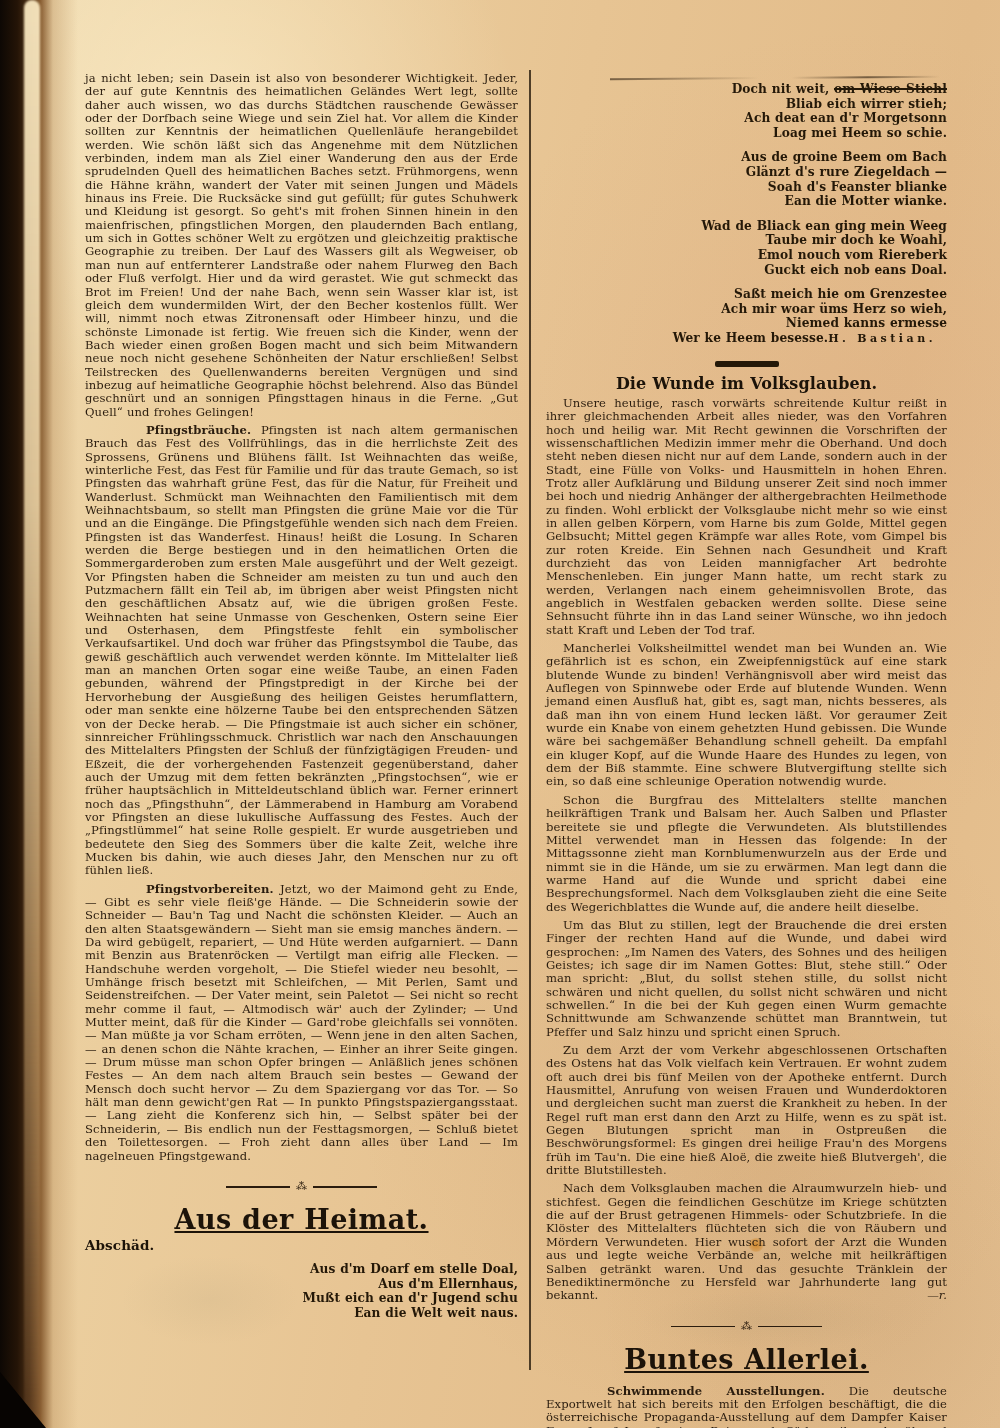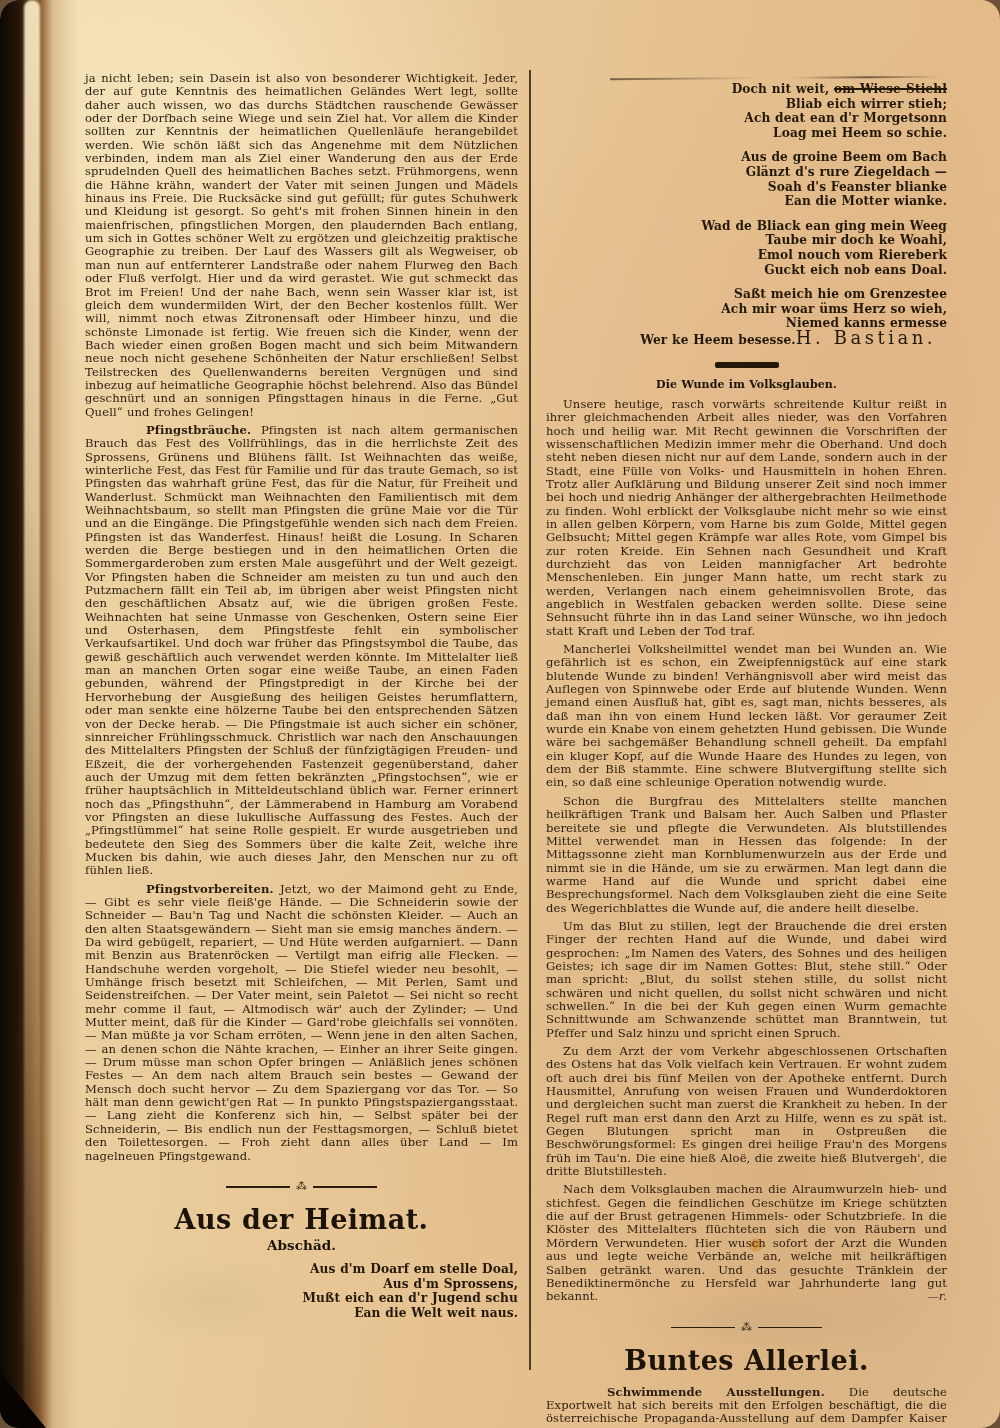--- a/index.html
+++ b/index.html
@@ -6,21 +6,20 @@
   body{font-family:"DejaVu Serif", serif; background:#6b5137;}
   #page{
     position:relative; width:1000px; height:1428px; overflow:hidden;
     background:
       radial-gradient(60% 40% at 85% 30%, rgba(214,150,120,0.18), rgba(0,0,0,0) 70%),
       radial-gradient(50% 35% at 70% 75%, rgba(170,120,80,0.12), rgba(0,0,0,0) 70%),
       radial-gradient(45% 30% at 20% 8%, rgba(255,243,210,0.55), rgba(0,0,0,0) 70%),
       radial-gradient(40% 30% at 90% 92%, rgba(120,80,50,0.10), rgba(0,0,0,0) 75%),
       linear-gradient(100deg, #f0dcb2 0%, #ecd0a0 18%, #e7c493 48%, #e2bb89 78%, #e6c191 100%);
     color:#2a1e12;
-    border-radius:19px;
   }
   
   .binding{position:absolute; left:0; top:0; width:78px; height:1428px;
     background:linear-gradient(90deg,#0d0804 0%, #241407 22%, #4a2e15 38%, #8a5f33 52%, rgba(190,150,100,.45) 68%, rgba(190,150,100,0) 100%);}
   .fore-edge{position:absolute; left:24px; top:0; width:16px; height:1428px;
     background:linear-gradient(180deg, rgba(248,231,192,.95) 0%, rgba(240,216,170,.85) 35%, rgba(205,168,115,.55) 70%, rgba(120,80,45,.25) 100%);
     border-radius:8px; filter:blur(1px);}
   .corner{position:absolute; left:0; bottom:0; width:46px; height:56px; background:#070402;
     clip-path:polygon(0 0, 0 100%, 100% 100%);}
   
@@ -43,32 +42,32 @@
   .col p + p{margin-top:5px;}
   b.runin{font-weight:bold;margin-left:44px;}
   .endmark{float:right; font-style:italic;}
 
   .divider{display:flex; align-items:center; justify-content:center; gap:6px; margin:20px auto 14px auto;}
   .divider .bar{width:64px; height:1.6px; background:#2a1c0e;}
   .divider .orn{font-size:11px; line-height:8px; color:#2a1c0e;}
   .thickbar{width:64px; height:6px; background:#241808; margin:14px auto 10px auto; border-radius:2px;}
 
   h2.sec-title{margin:4px 0 2px 0; text-align:center; font-size:27px; line-height:30px;
-    font-weight:bold; color:#1c1309; letter-spacing:.5px; text-indent:0;}
-  h3.sub-title{margin:4px 0 10px 0; text-align:center; font-size:13.5px; font-weight:bold; color:#1c1309;}
-  h3.art-title{margin:10px 0 7px 0; text-align:center; font-size:11px; font-weight:bold; color:#1c1309;}
+    font-weight:bold; color:#1c1309; letter-spacing:.5px; text-indent:0;text-decoration:underline;}
+  h3.sub-title{margin:4px 0 10px 0; text-align:left; font-size:13.5px; font-weight:bold; color:#1c1309;}
+  h3.art-title{margin:10px 0 7px 0; text-align:center; font-size:16px; font-weight:bold; color:#1c1309;}
 
   .poem{font-weight:bold; font-size:12.2px; line-height:14.6px; text-align:right; color:#241808;}
   .poem .stanza{margin:0 0 10px 0;}
   #left-col .poem{}
   #right-col .poem{margin-left:54px; margin-bottom:2px;}
   .poem .line{display:block;}
   .struck{text-decoration:line-through; text-decoration-thickness:2px; text-decoration-color:#241808;}
   .author-row{display:flex; justify-content:space-between; width:336px;}
-  .author{font-weight:normal; letter-spacing:3.5px; font-size:18px;}
+  .author{font-weight:bold; letter-spacing:3.5px; font-size:11px;}
 </style>
 </head>
 <body>
 
 <div id="page">
   <div class="binding"></div>
   <div class="fore-edge"></div>
   <div class="colrule"></div>
   <div class="scratch"></div>
   <div class="stain s1"></div>
@@ -88,21 +87,21 @@
       <span class="orn">⁂</span>
       <span class="bar"></span>
     </div>
 
     <h2 class="sec-title">Aus der Heimat.</h2>
     <h3 class="sub-title">Abschäd.</h3>
 
     <div class="poem">
       <div class="stanza">
         <span class="line">Aus d'm Doarf em stelle Doal,</span>
-        <span class="line">Aus d'm Sprossens,</span>
+        <span class="line">Aus d'm Ellernhaus,</span>
         <span class="line">Mußt eich ean d'r Jugend schu</span>
         <span class="line">Ean die Welt weit naus.</span>
       </div>
     </div>
   </div>
 
   <div id="right-col" class="col">
     <div class="poem">
       <div class="stanza">
         <span class="line"><span>Doch nit weit, </span><span class="struck">om Wiese-Stiehl</span></span>

